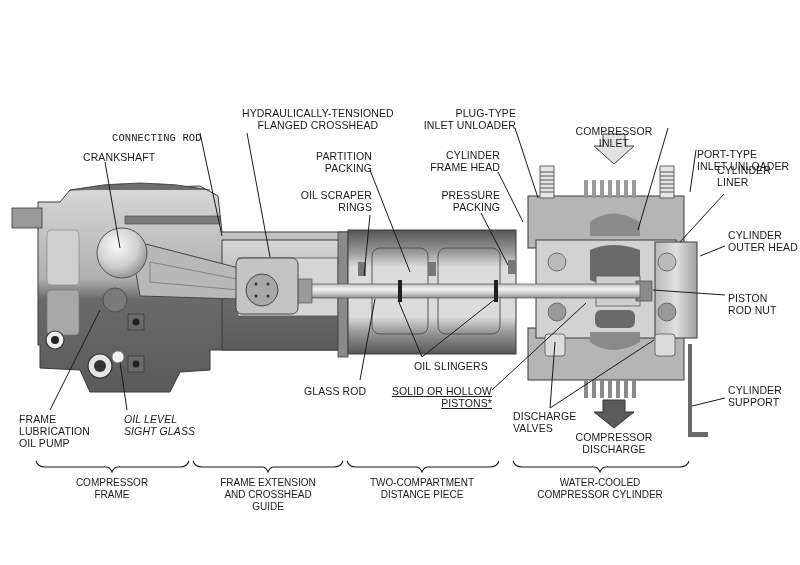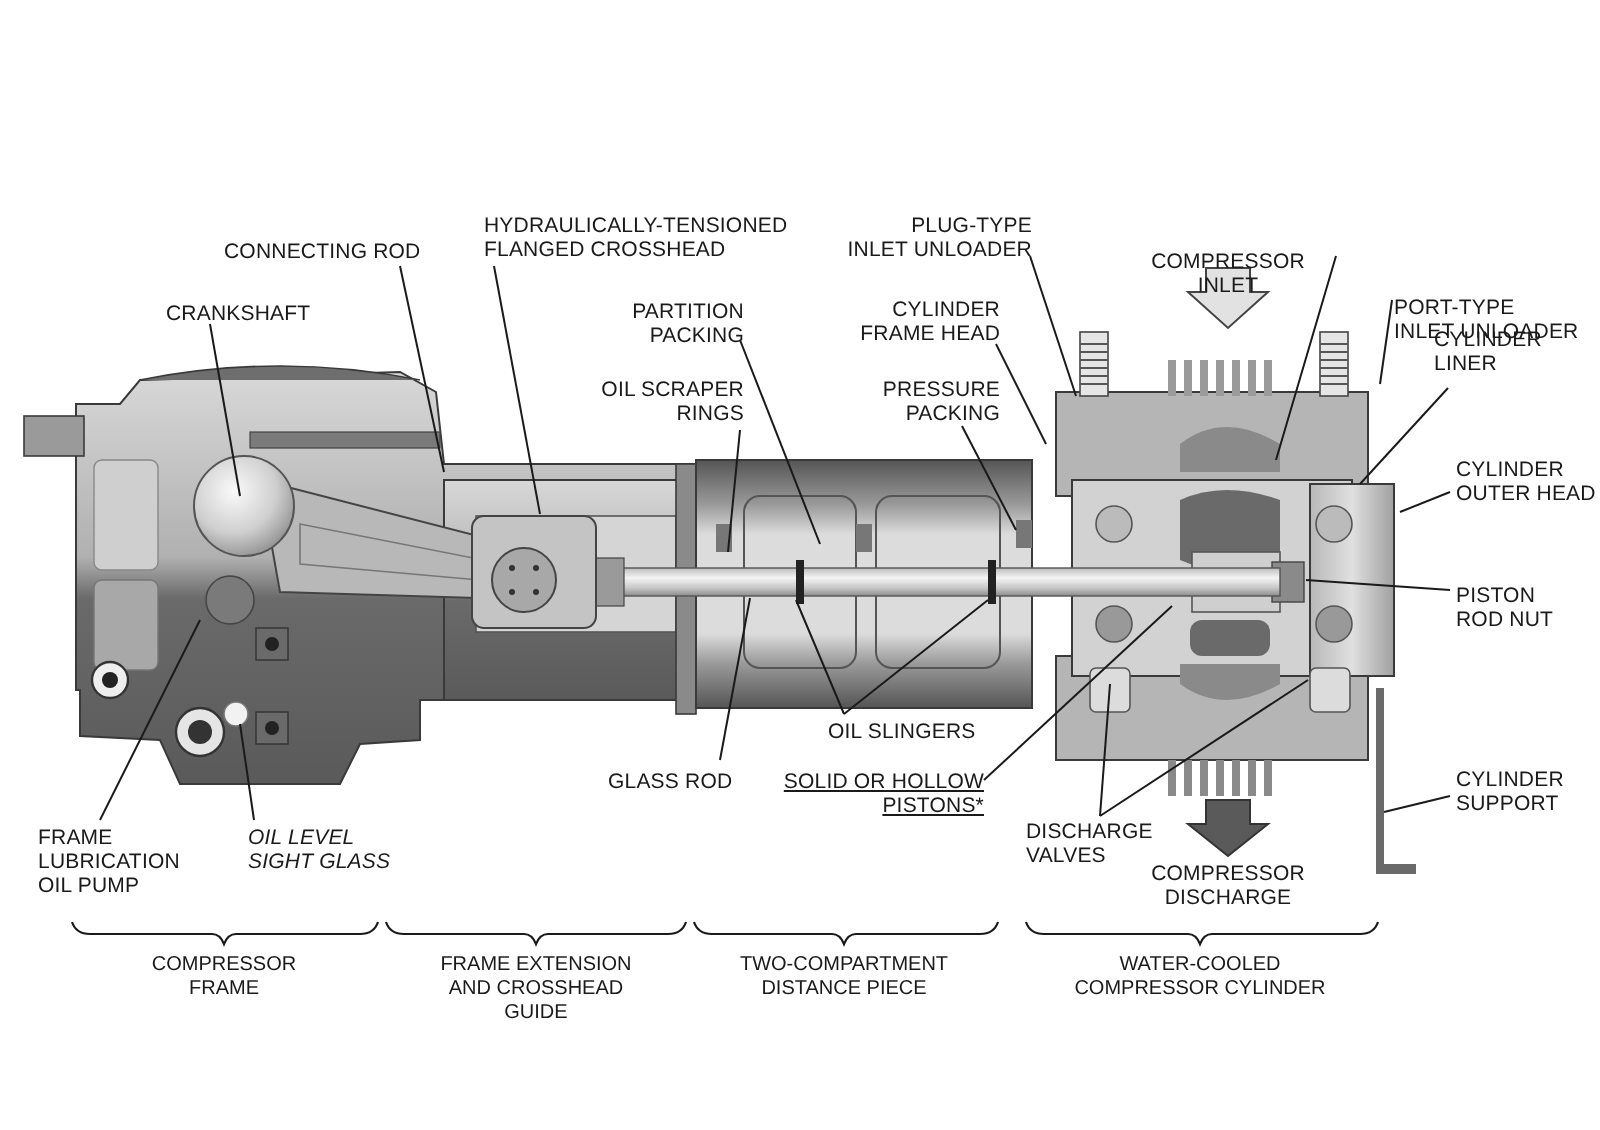--- a/index.html
+++ b/index.html
@@ -187,22 +187,22 @@
 
   <g stroke="#1a1a1a" stroke-width="1.1" fill="none">
     <path d="M36 461 Q38 467 45 467 L106 467 Q110 467 112 472 Q114 467 118 467 L180 467 Q187 467 189 461"></path>
     <path d="M193 461 Q195 467 202 467 L262 467 Q266 467 268 472 Q270 467 274 467 L334 467 Q341 467 343 461"></path>
     <path d="M347 461 Q349 467 356 467 L416 467 Q420 467 422 472 Q424 467 428 467 L490 467 Q497 467 499 461"></path>
     <path d="M513 461 Q515 467 522 467 L594 467 Q598 467 600 472 Q602 467 606 467 L680 467 Q687 467 689 461"></path>
   </g>
 </svg>
 
 
-<div class="lbl" style="left:112px;top:120px;">CONNECTING ROD</div>
-<div class="lbl" style="left:242px;top:107px;">HYDRAULICALLY-TENSIONED
+<div class="lbl" style="left:112px;top:132px;font-family:Liberation Mono, monospace;">CONNECTING ROD</div>
+<div class="lbl" style="left:242px;top:107px;text-align:center;">HYDRAULICALLY-TENSIONED
 FLANGED CROSSHEAD</div>
 <div class="lbl" style="left:39px;top:151px;margin-left:44px;">CRANKSHAFT</div>
 <div class="lbl r" style="left:300px;top:150px;width:72px;">PARTITION
 PACKING</div>
 <div class="lbl r" style="left:290px;top:189px;width:82px;">OIL SCRAPER
 RINGS</div>
 <div class="lbl r" style="left:420px;top:107px;width:96px;">PLUG-TYPE
 INLET UNLOADER</div>
 <div class="lbl r" style="left:420px;top:149px;width:80px;">CYLINDER
 FRAME HEAD</div>

